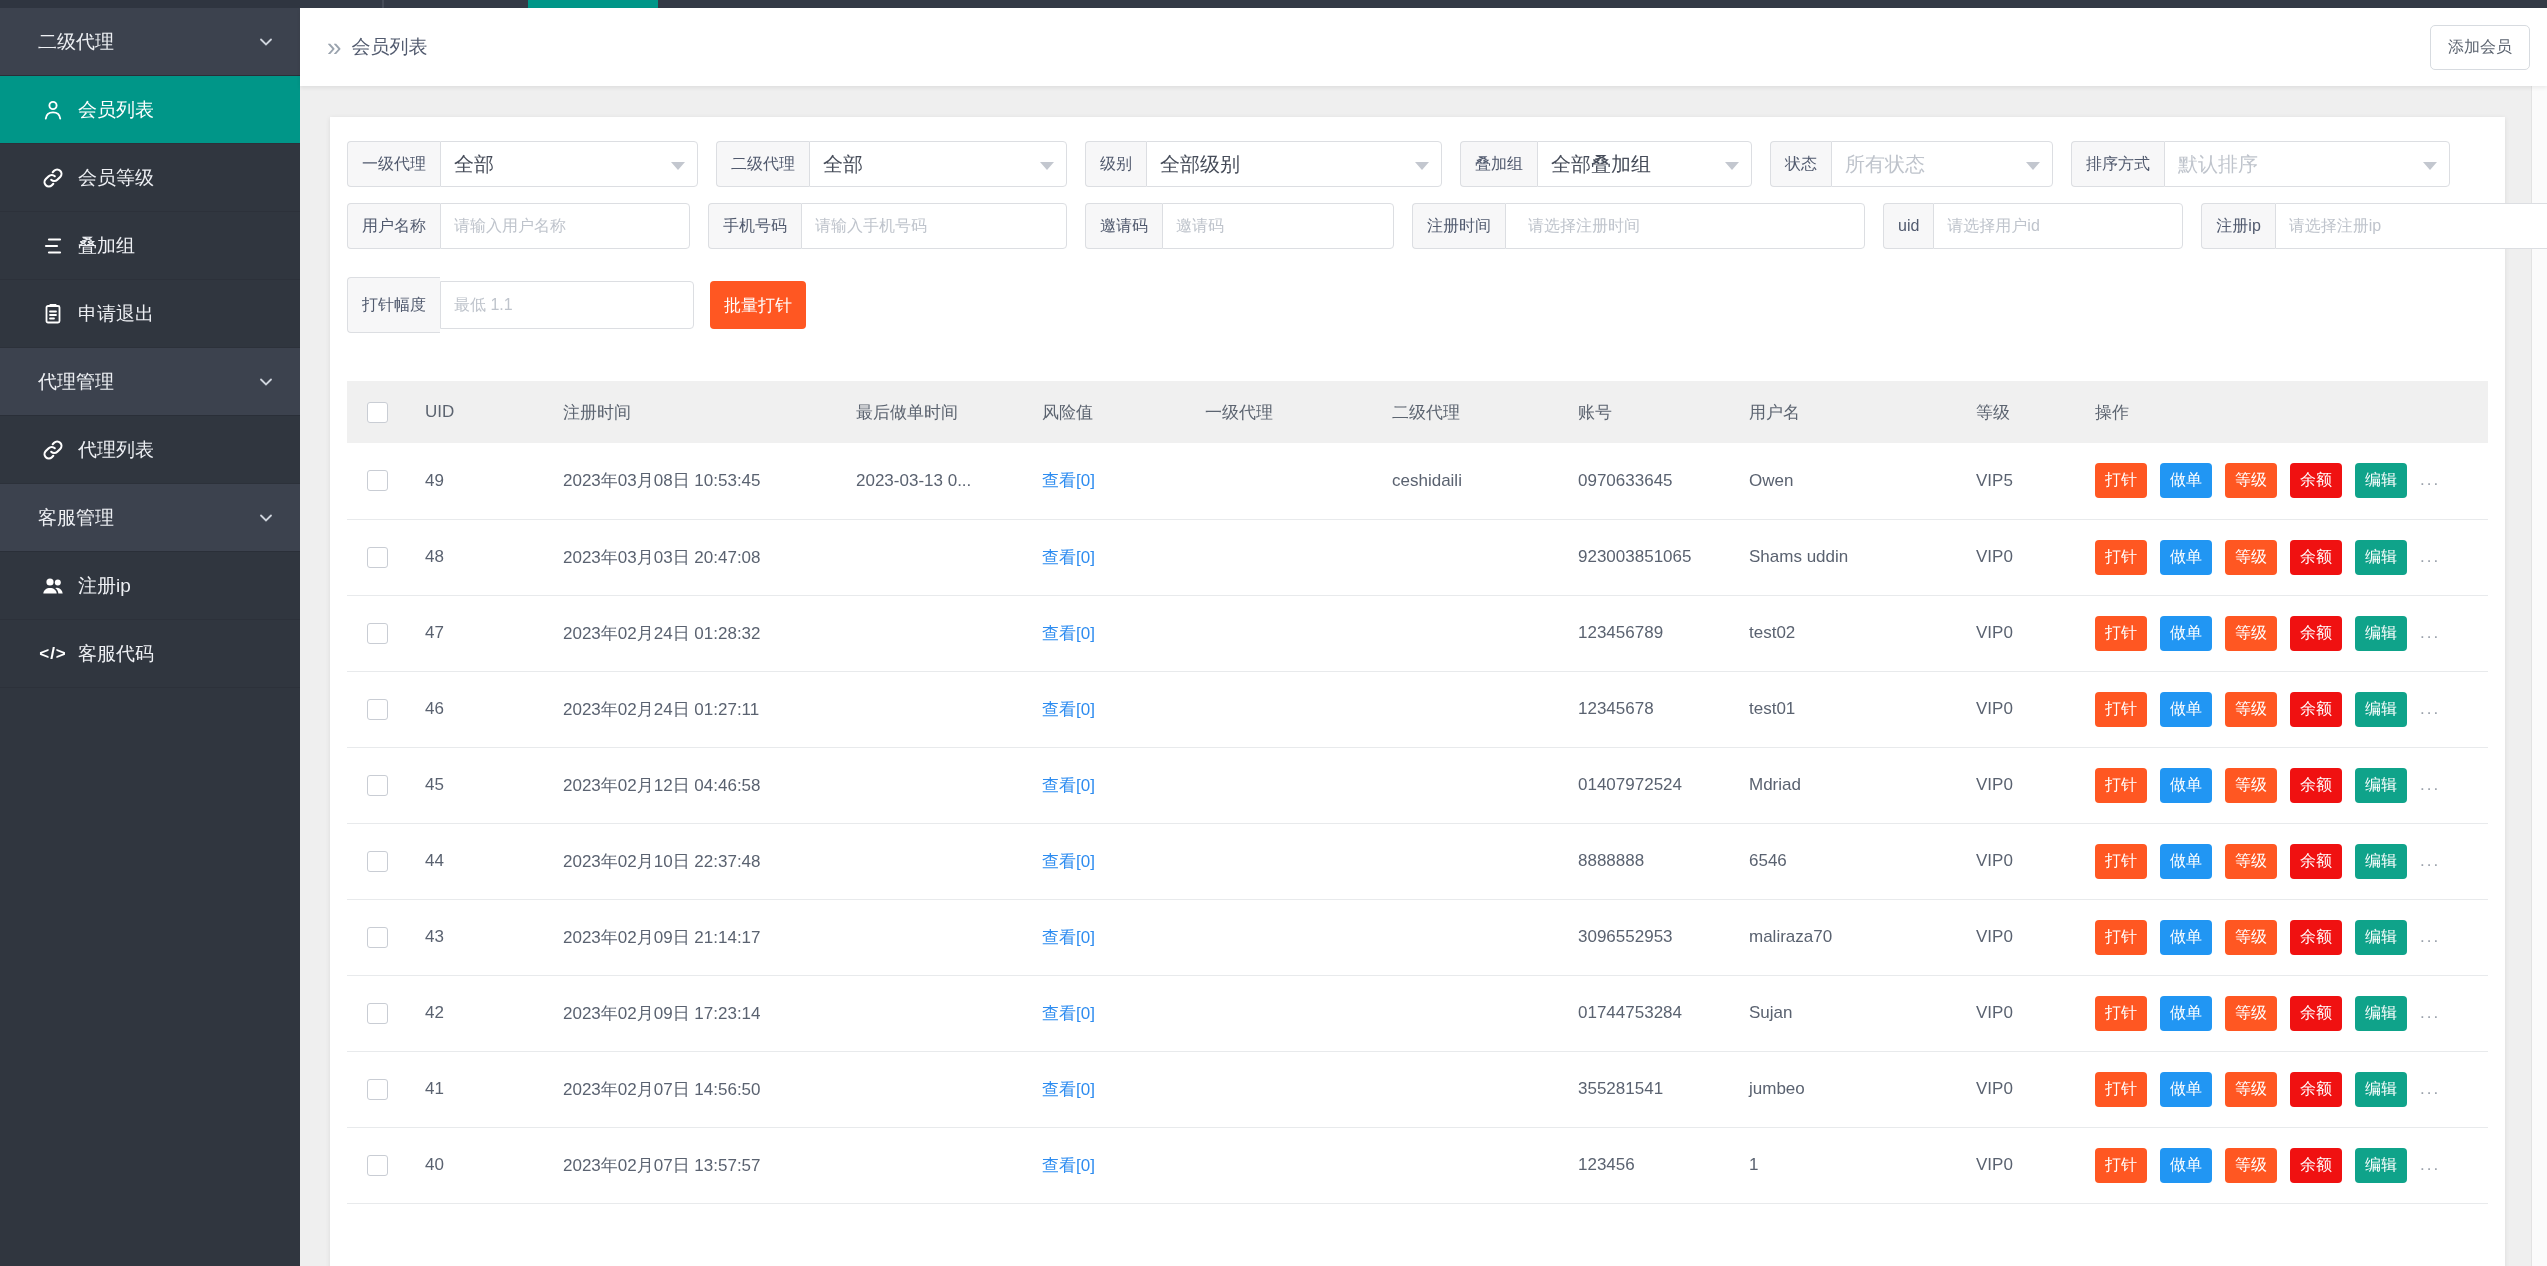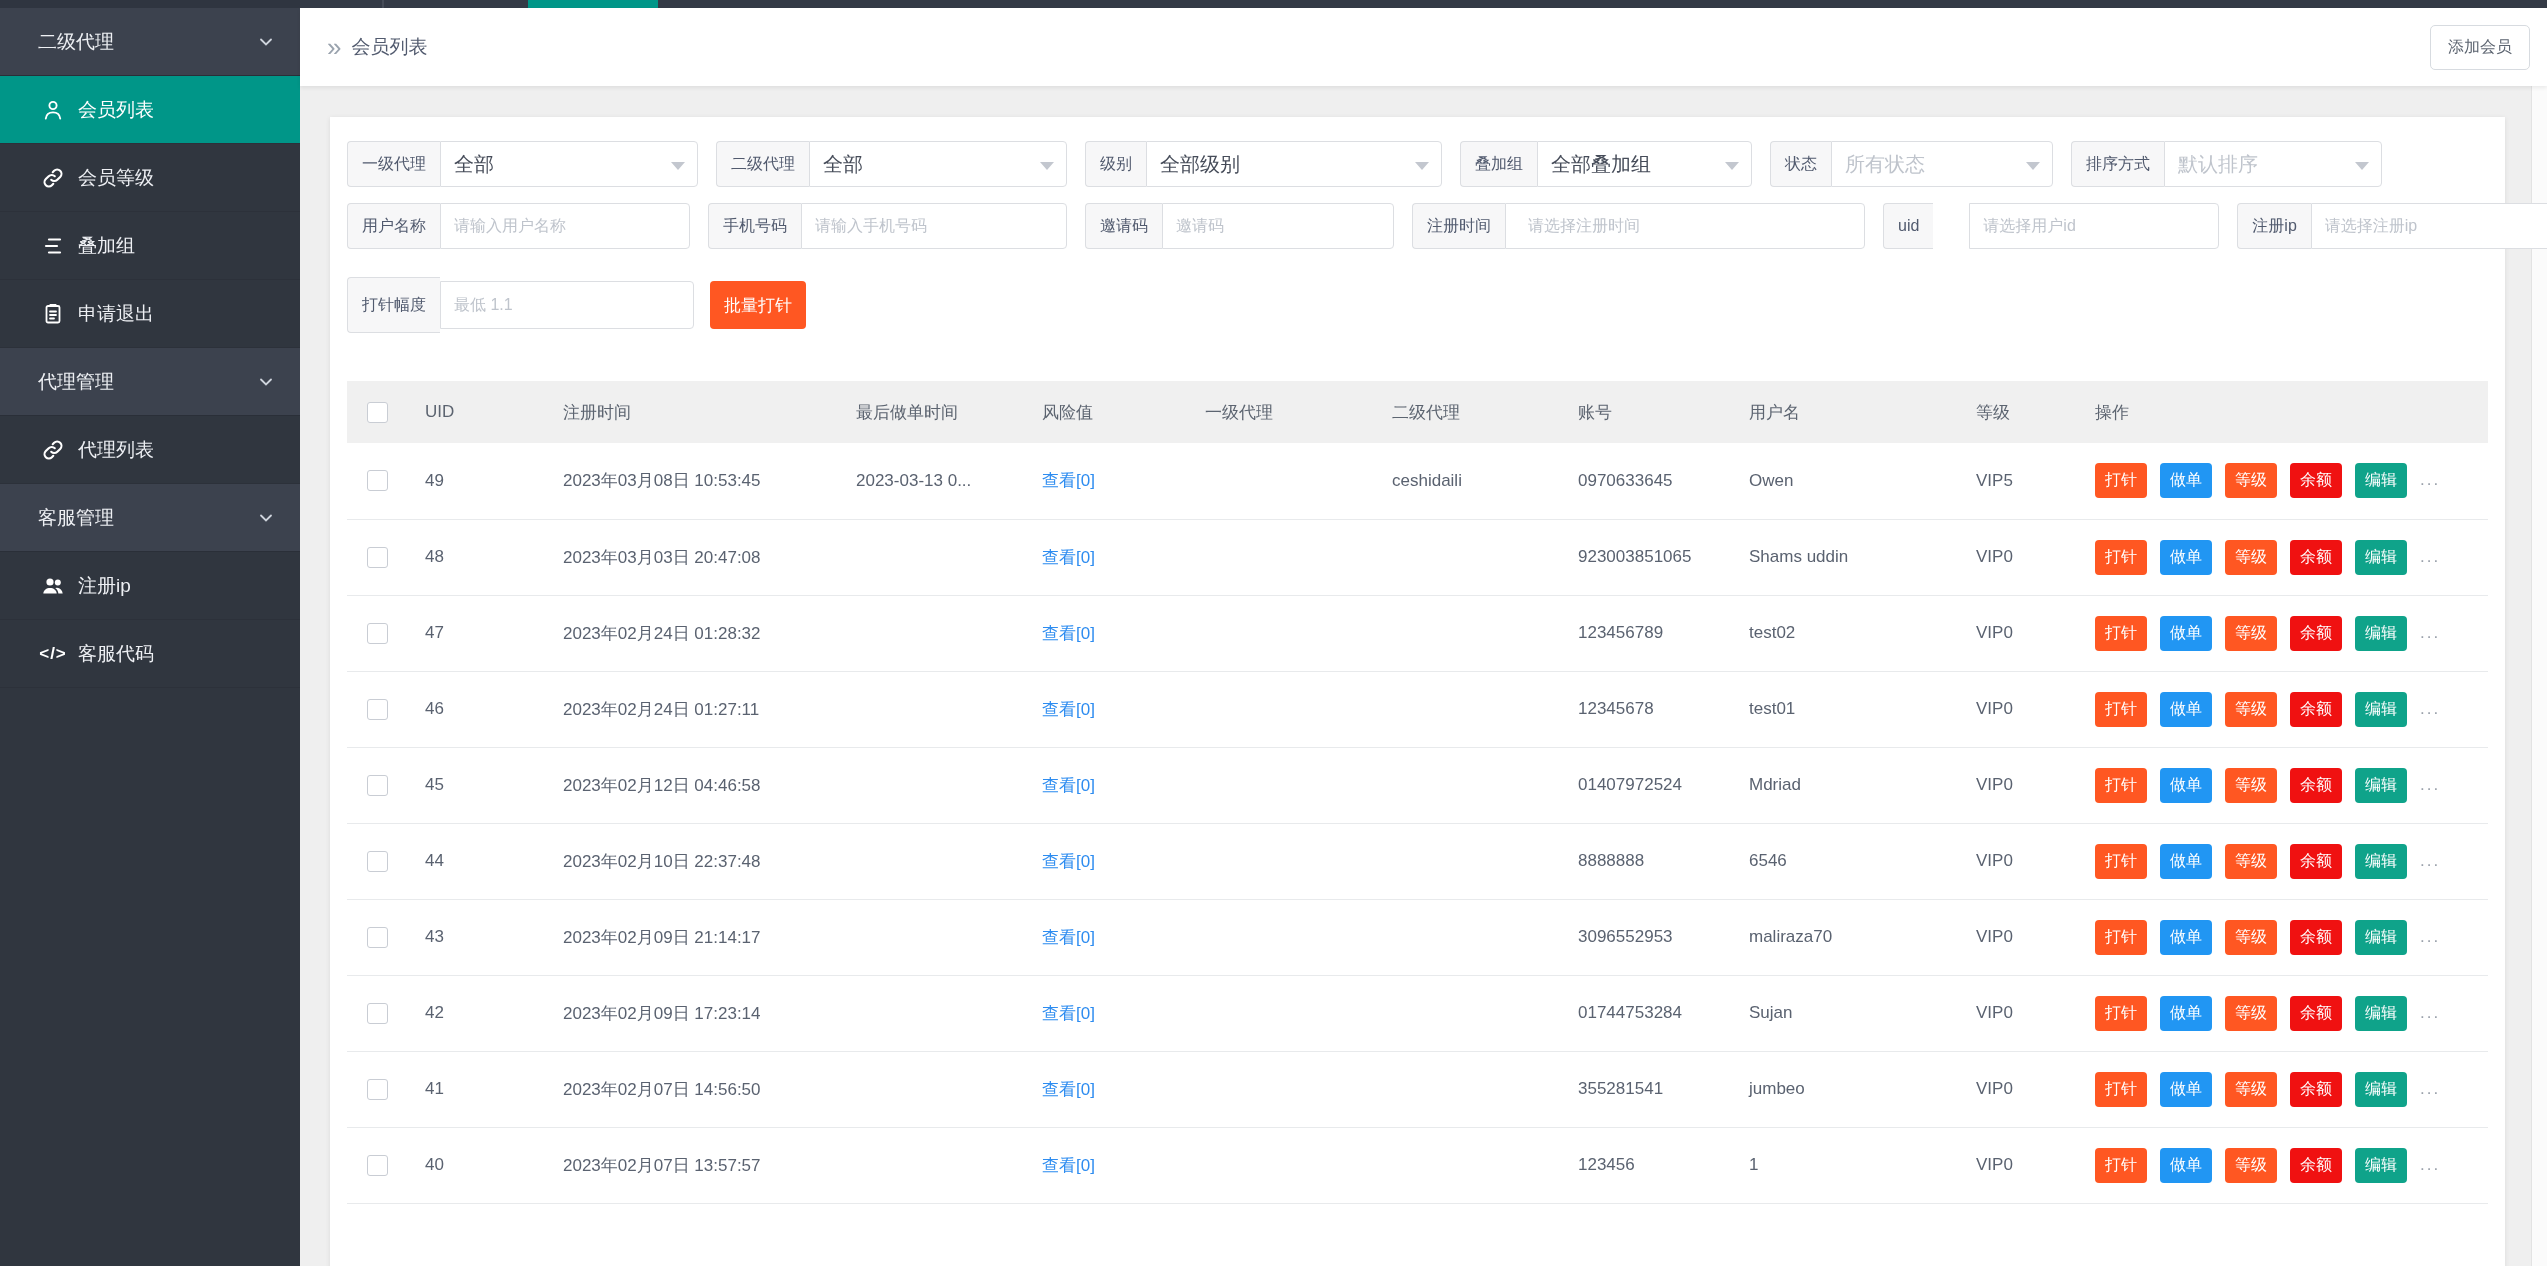--- a/index.html
+++ b/index.html
@@ -225,21 +225,21 @@
         </div>
         <div class="fgroup">
           <span class="flabel">状态</span>
           <div class="fselect" style="width: 222px;">
             <span class="fvalue ph">所有状态</span>
             <i class="farrow"></i>
           </div>
         </div>
         <div class="fgroup">
           <span class="flabel">排序方式</span>
-          <div class="fselect" style="width: 218px;">
+          <div class="fselect" style="width: 286px;">
             <span class="fvalue ph">默认排序</span>
             <i class="farrow"></i>
           </div>
         </div>
       </div>
     <div class="frow frow2" id="filter-row2">
         <div class="fgroup">
           <span class="flabel">用户名称</span>
           <input class="finput" placeholder="请输入用户名称" style="width: 250px;">
         </div>
@@ -250,21 +250,21 @@
         <div class="fgroup">
           <span class="flabel">邀请码</span>
           <input class="finput" placeholder="邀请码" style="width: 232px;">
         </div>
         <div class="fgroup">
           <span class="flabel">注册时间</span>
           <input class="finput" placeholder="请选择注册时间" style="width: 360px; padding-left: 22px;">
         </div>
         <div class="fgroup">
           <span class="flabel">uid</span>
-          <input class="finput" placeholder="请选择用户id" style="width: 250px; margin-left: 36px;">
+          <input class="finput" placeholder="请选择用户id" style="width: 250px;">
         </div>
         <div class="fgroup">
           <span class="flabel">注册ip</span>
           <input class="finput" placeholder="请选择注册ip" style="width: 280px;">
         </div>
       </div>
 
 
     <div class="injectrow">
       <span class="flabel inj-label">打针幅度</span>

